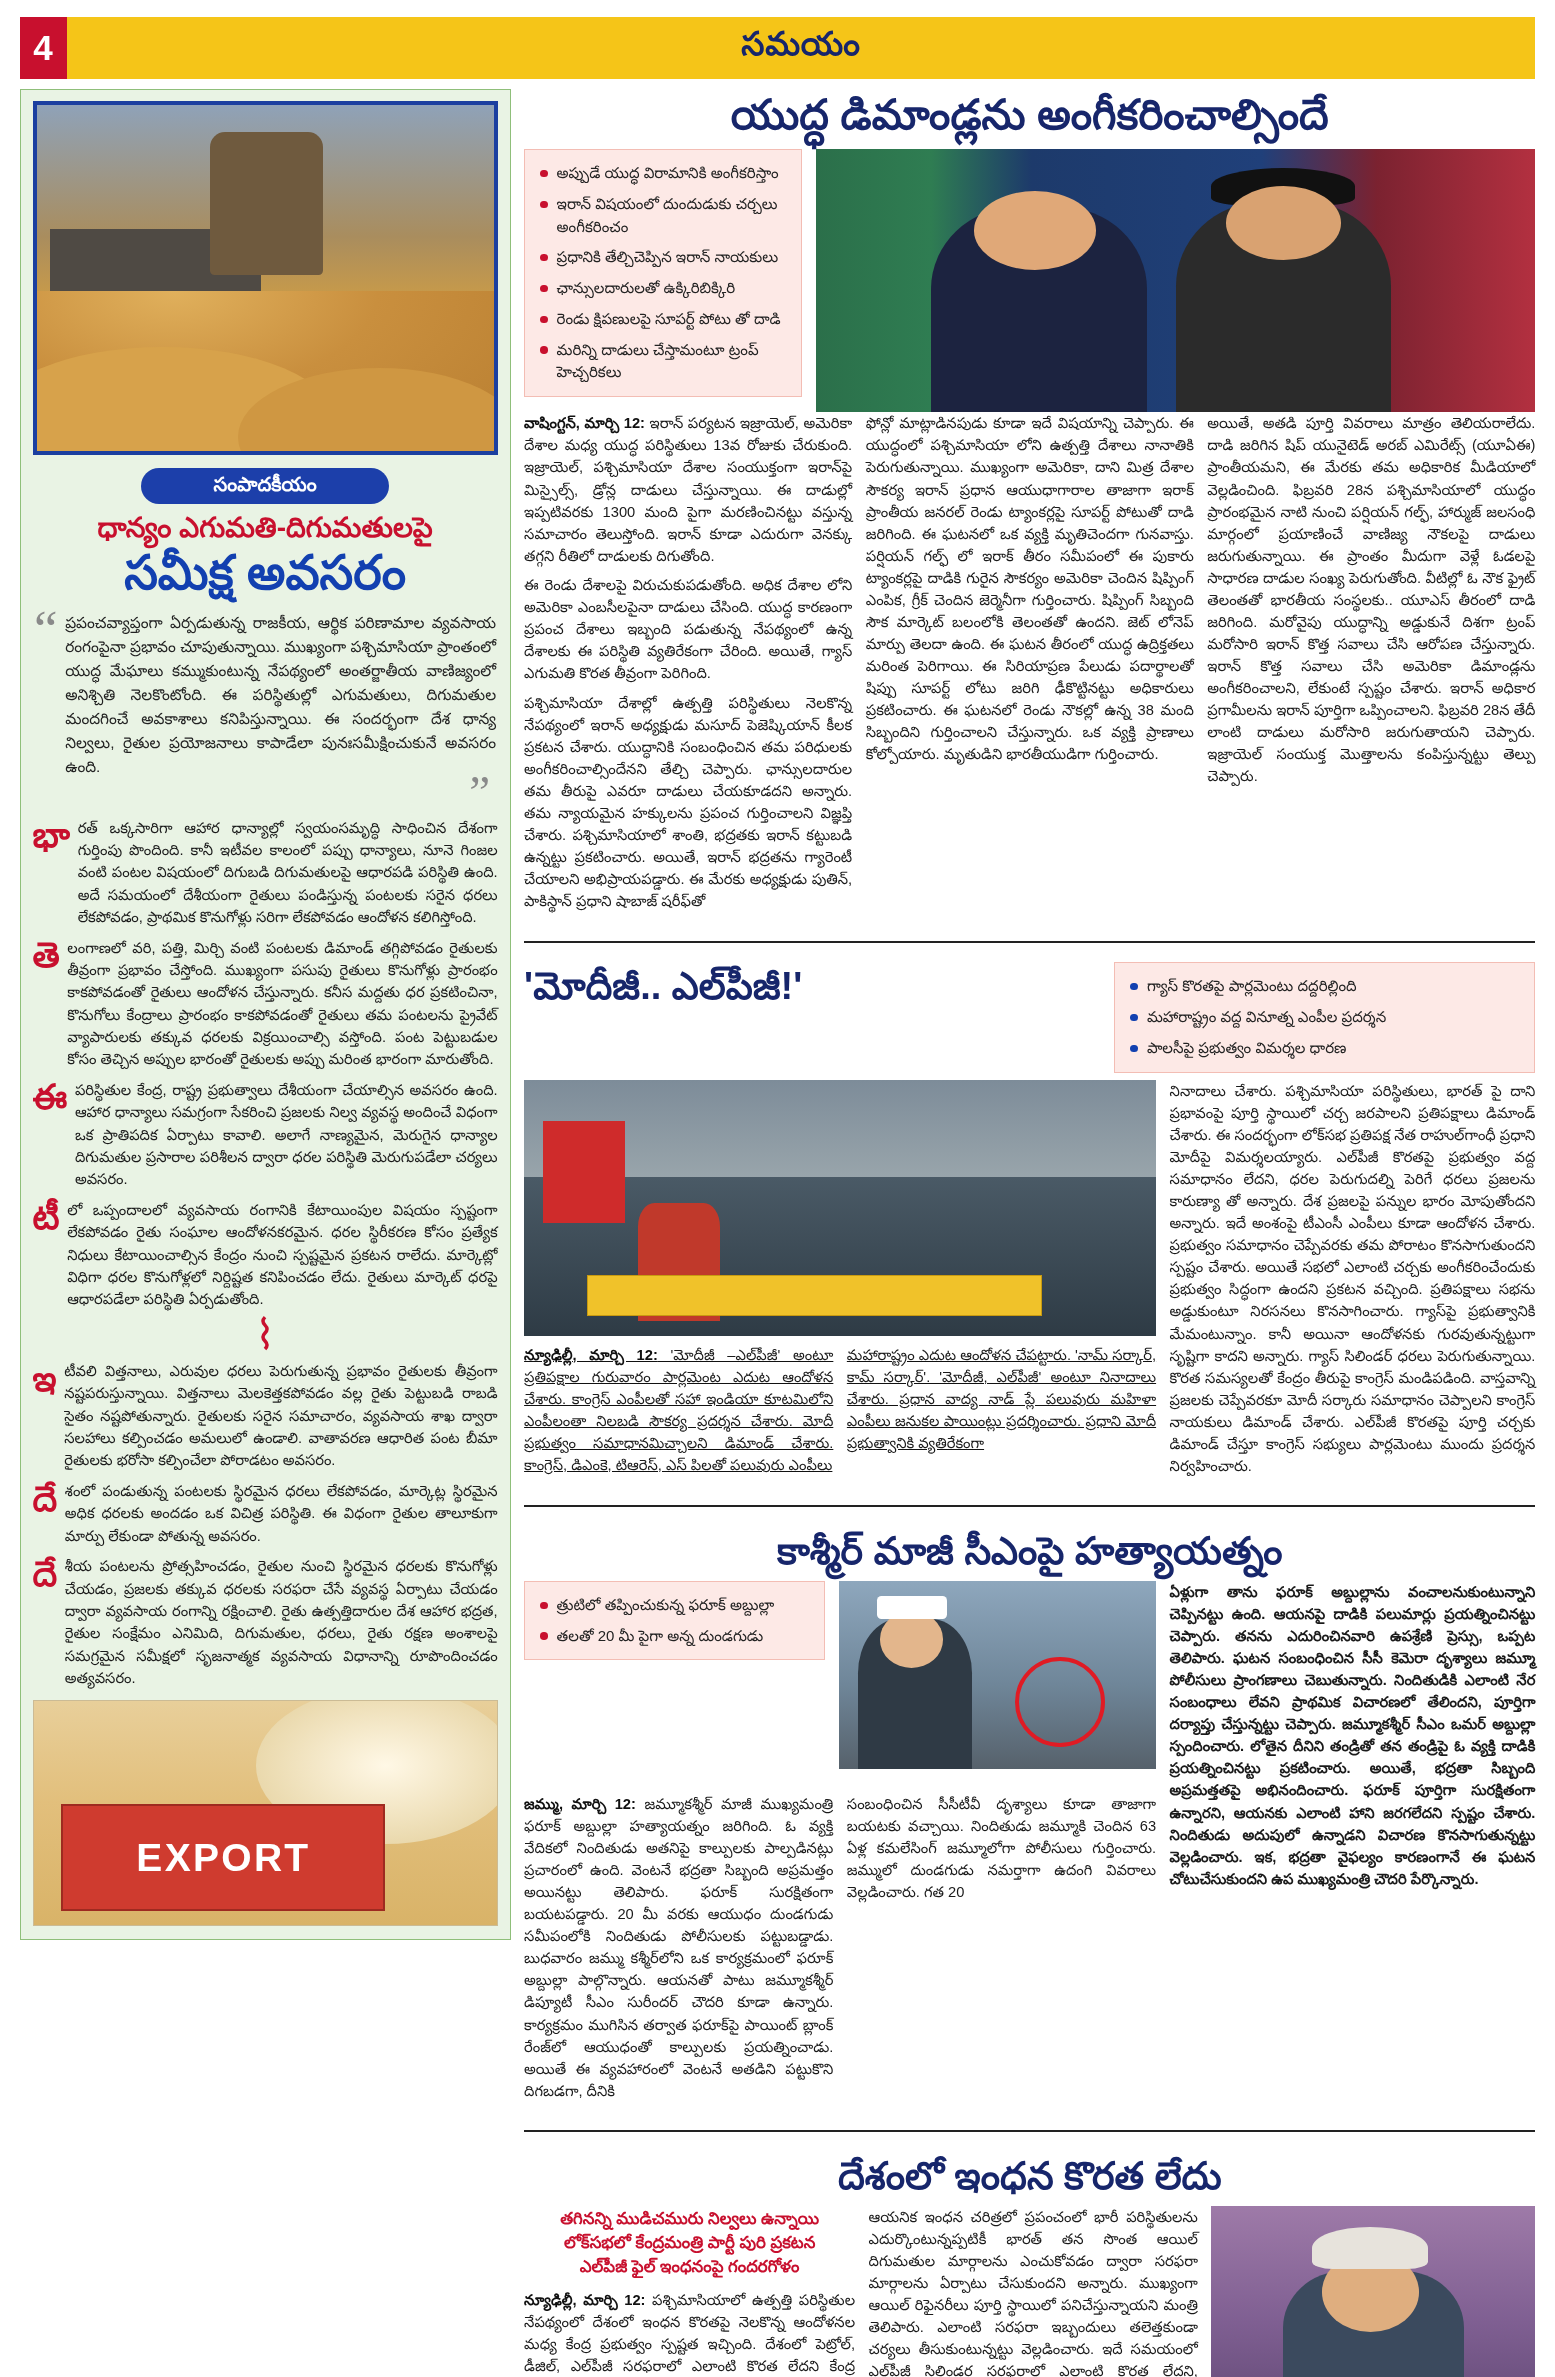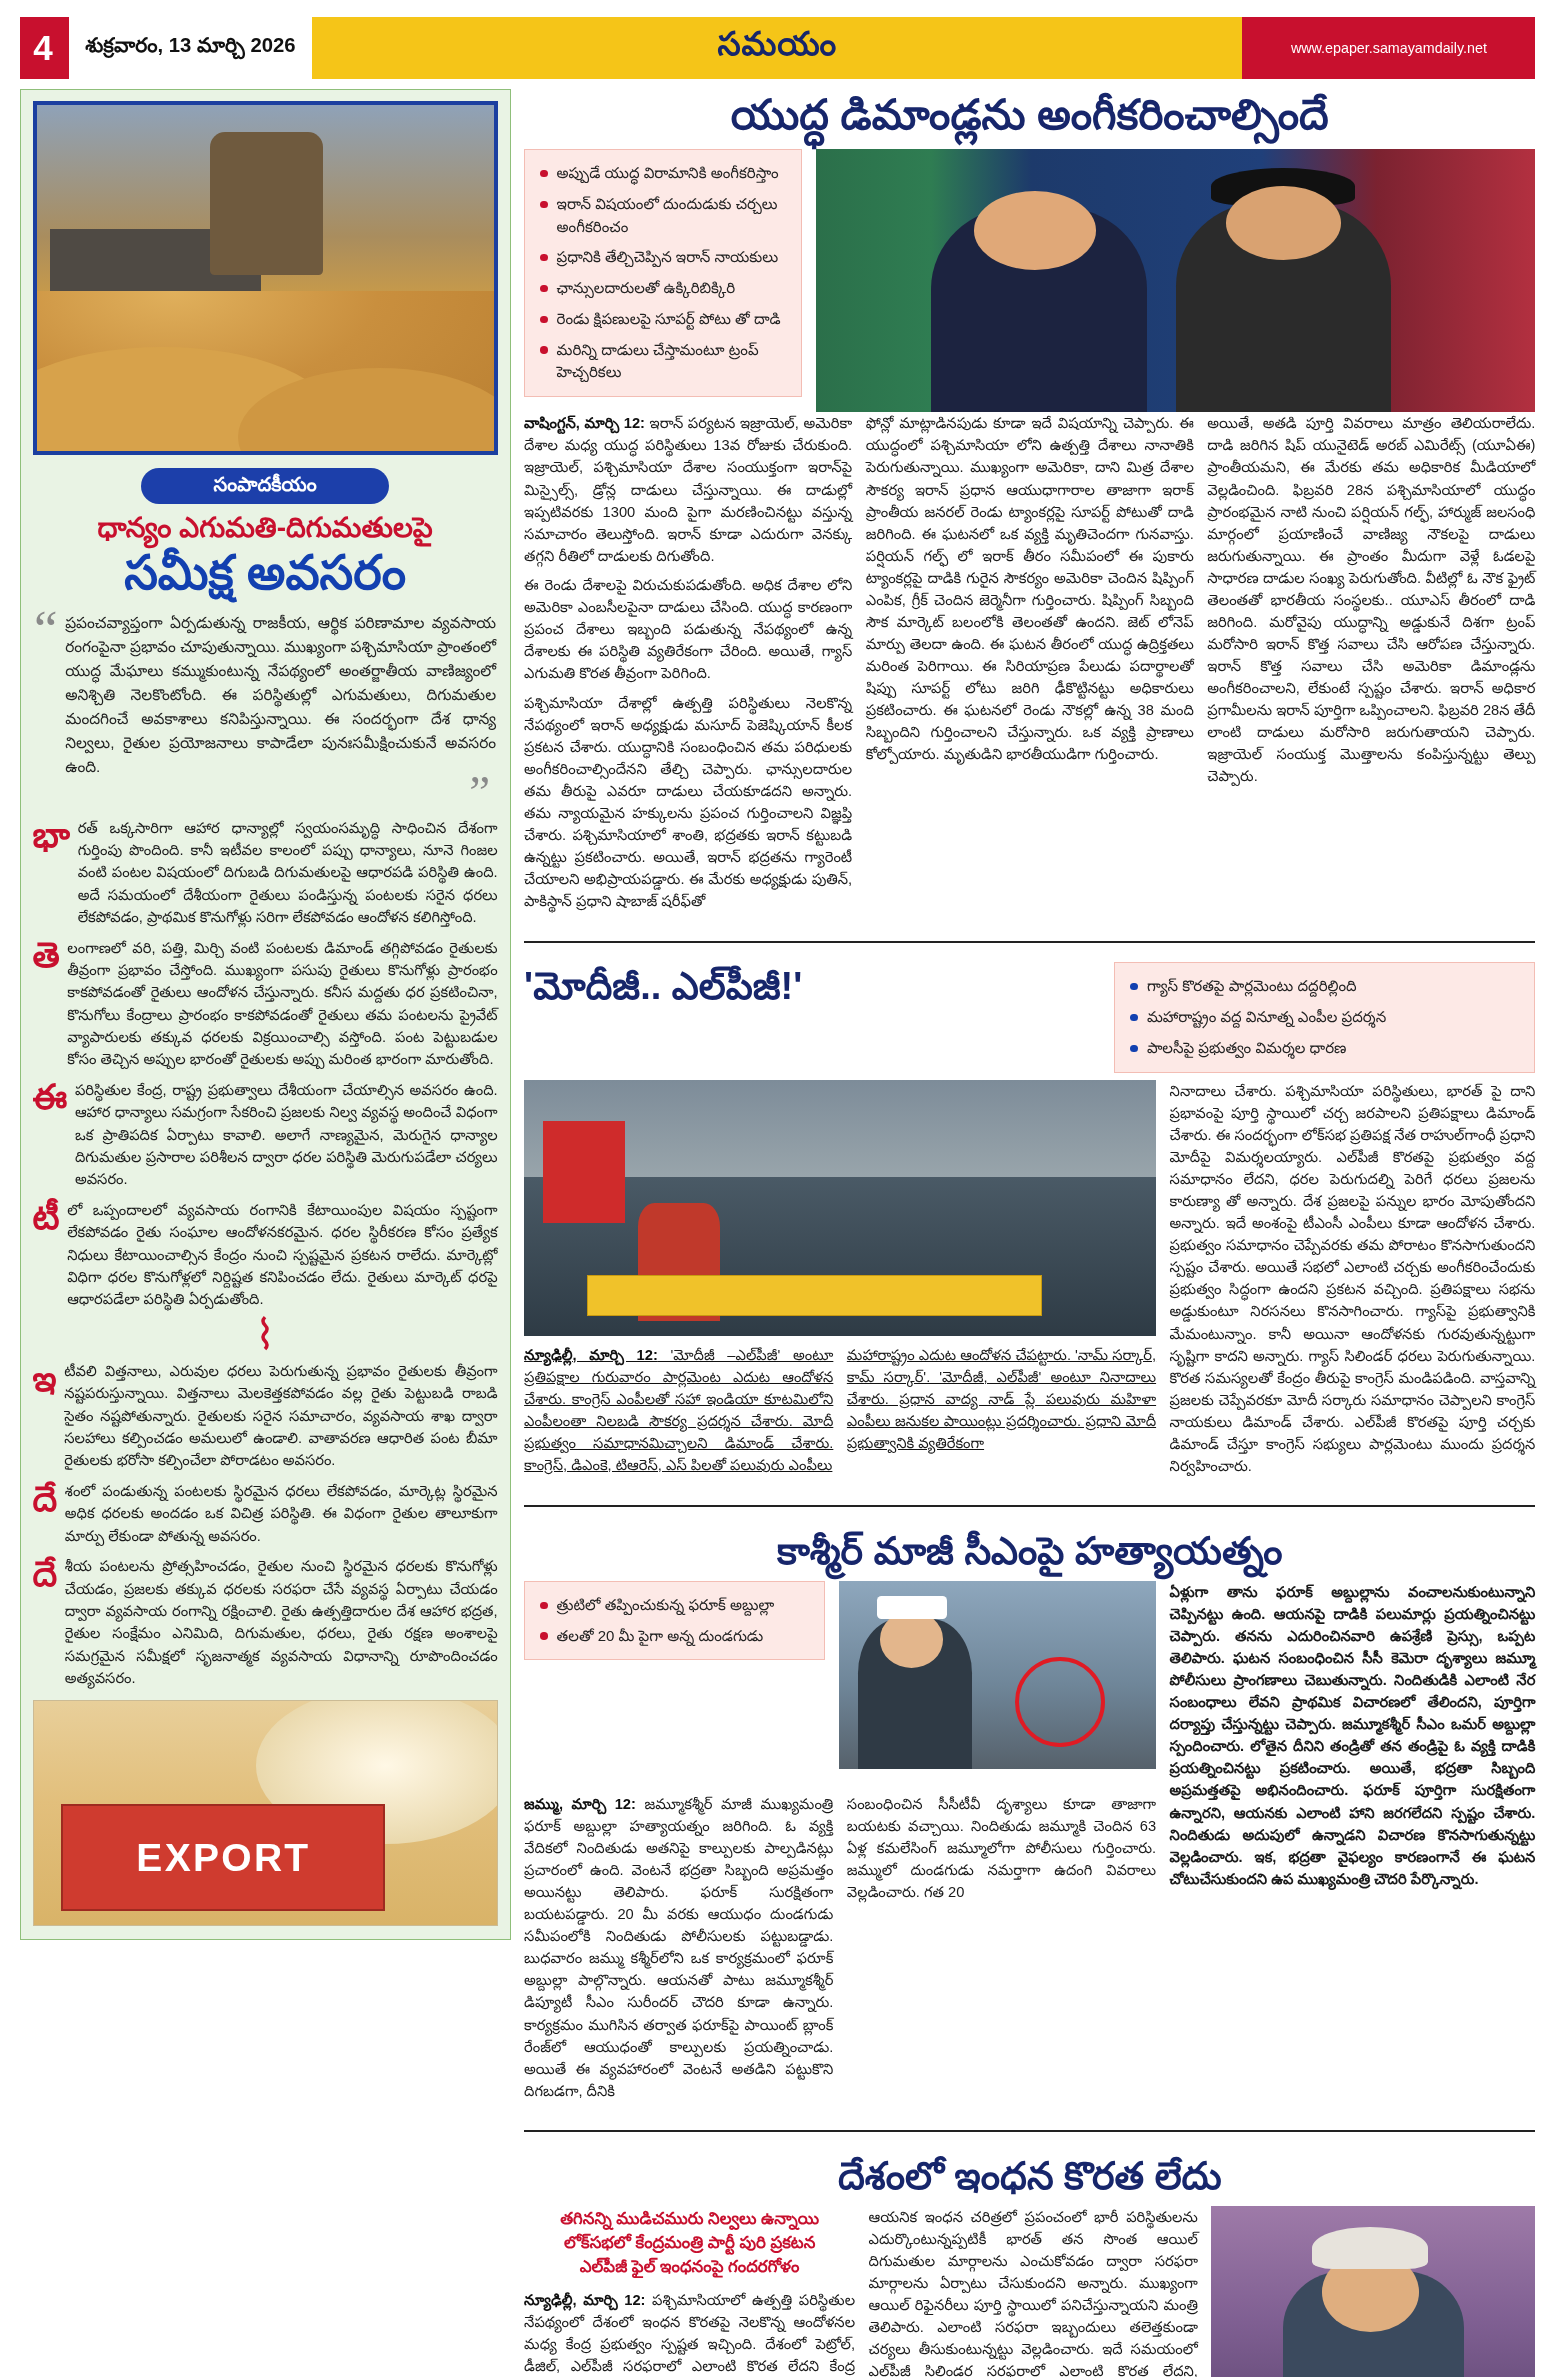--- a/index.html
+++ b/index.html
@@ -400,23 +400,21 @@
     margin:1.5px 0 9px 0;
   }
 </style>
 </head>
 <body>
 
 <div class="page">
 
   <div class="masthead">
     <div class="mh-pagebox">4</div>
-    <div class="mh-date">శుక్రవారం, 13 మార్చి 2026</div>
     <div class="mh-title">సమయం</div>
-    <div class="mh-site">www.epaper.samayamdaily.net</div>
   </div>
 
   <div class="content">
 
     <div class="col-left">
 
       <div class="lead-photo">
         <div class="shed"></div>
         <div class="silo"></div>
         <div class="grain"></div>

